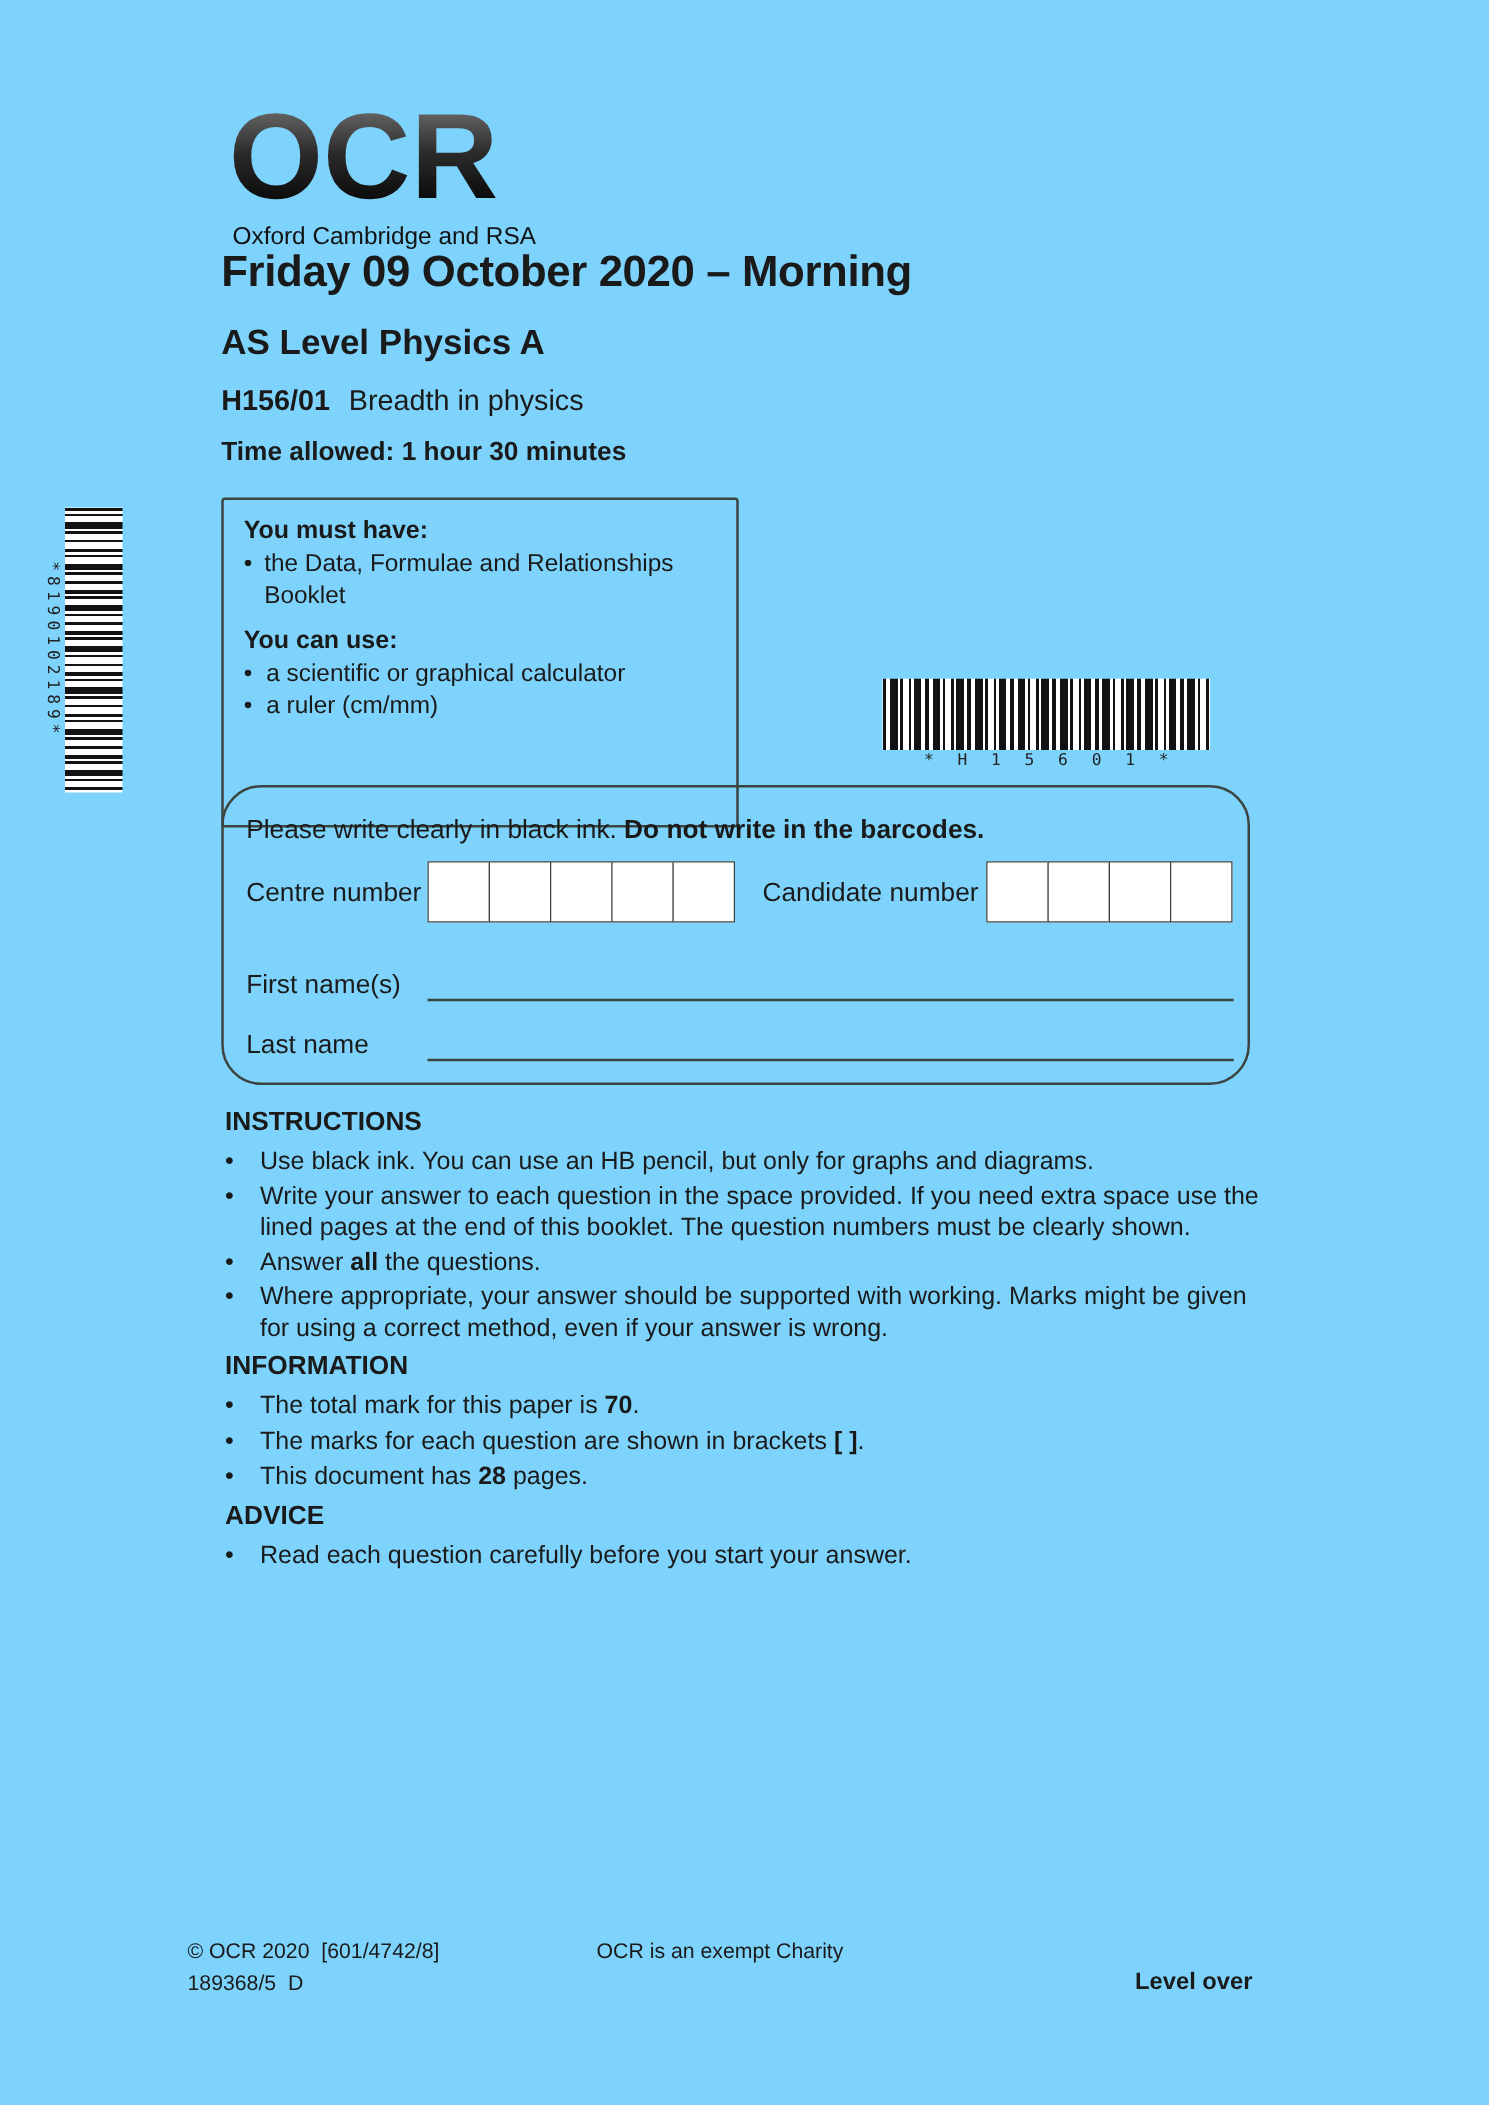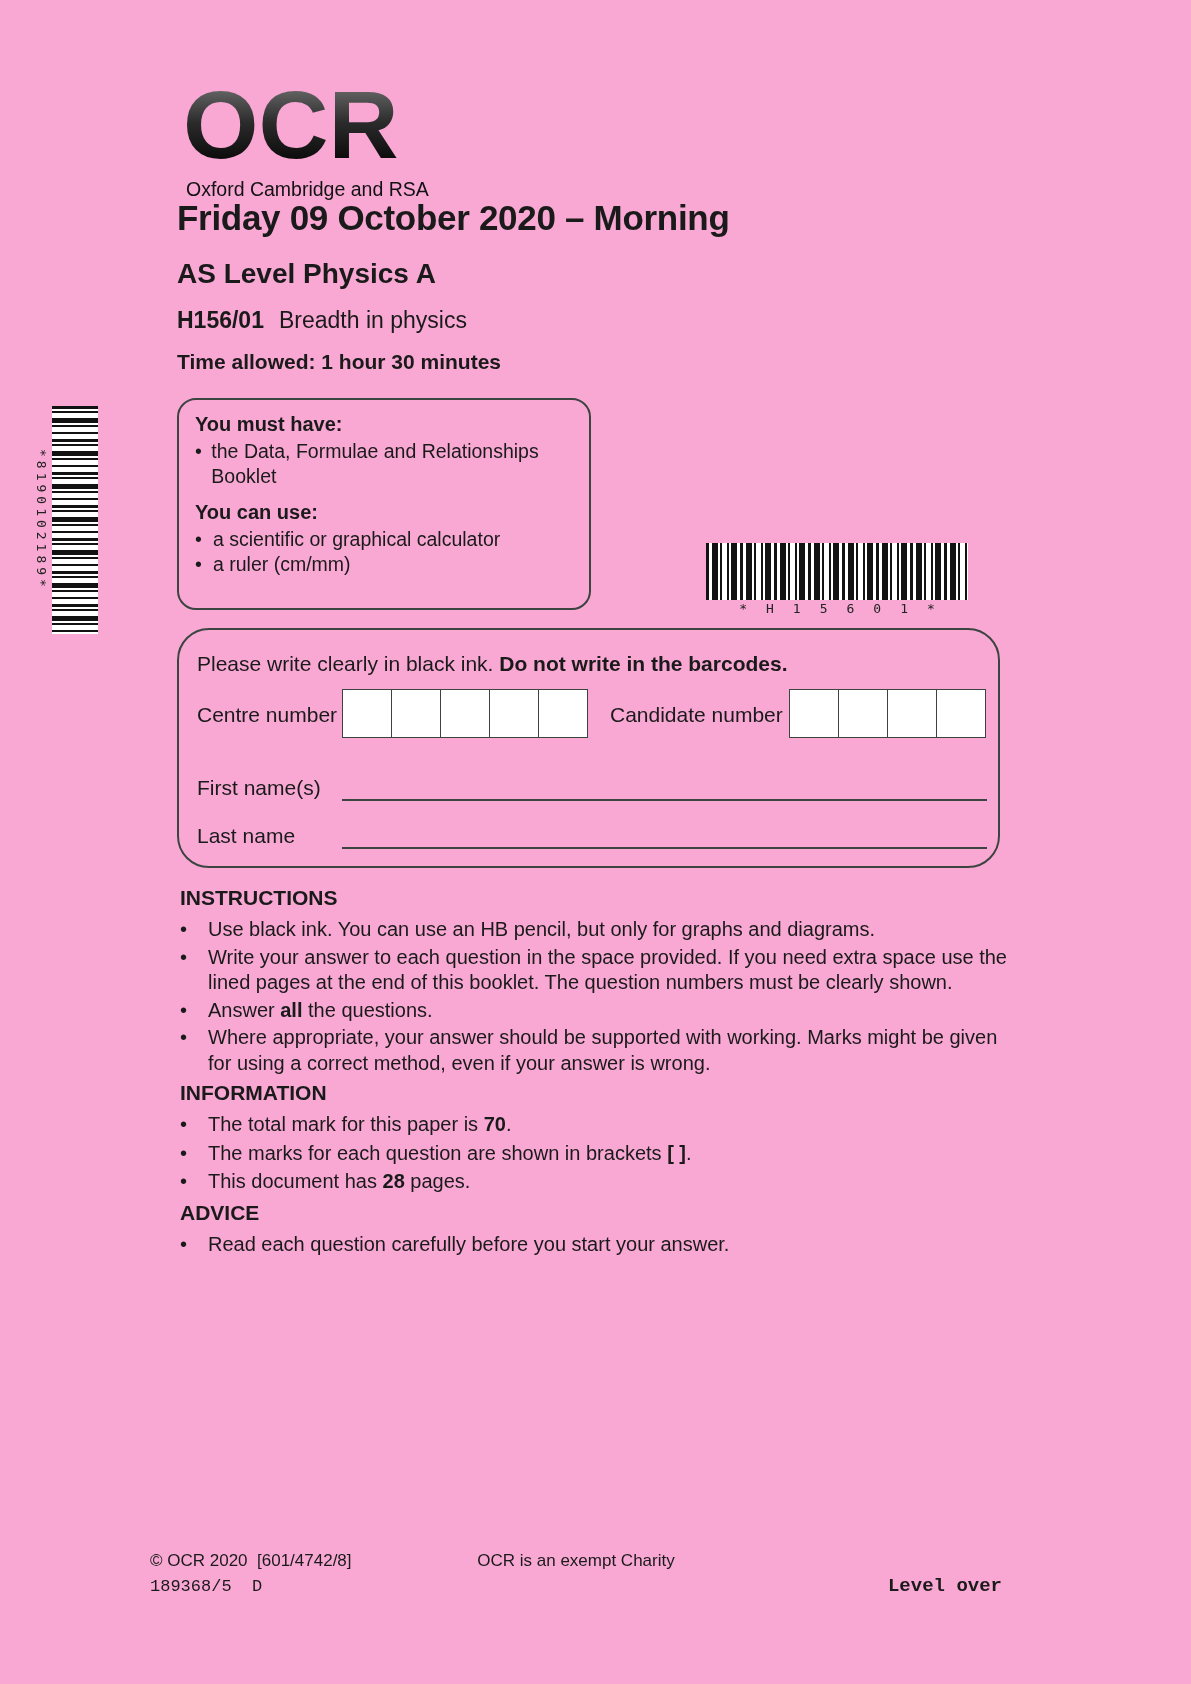--- a/index.html
+++ b/index.html
@@ -1,18 +1,18 @@
 <!DOCTYPE html>
 <html><head>
 <meta charset="utf-8">
 <style>
   html,body { margin:0; padding:0; background:#e8e8e8; }
   .page {
     position:relative; width:1191px; height:1684px; margin:0 auto;
-    background:#f9a8d4; overflow:hidden;
+    background:#7dd3fc; overflow:hidden;
     font-family:"Liberation Sans", sans-serif; color:#1a1a1a;
   }
 
   
   .logo { position:absolute; left:183px; top:76px; }
   .logo-text {
     font-size:97px; font-weight:bold; line-height:1; letter-spacing:0;
     color:#141414;
   }
   @supports (-webkit-background-clip: text) {
@@ -40,22 +40,22 @@
   .left-barcode-bars {
     width:46px; height:228px; margin-left:3px;
     background:repeating-linear-gradient(180deg,
       #121212 0 3px, #fff 3px 5px, #121212 5px 7px, #fff 7px 12px,
       #121212 12px 17px, #fff 17px 19px, #121212 19px 21px, #fff 21px 26px,
       #121212 26px 28px, #fff 28px 33px);
   }
 
   
   .req-box {
-    position:absolute; left:177px; top:398px; width:414px; height:212px;
-    border:2px solid #3c4440; border-radius:19px; box-sizing:border-box;
+    position:absolute; left:177px; top:398px; width:414px; height:264px;
+    border:2px solid #3c4440; border-radius:3px; box-sizing:border-box;
     padding:13px 16px;
   }
   .req-label { font-size:20px; font-weight:bold; margin-bottom:3px; }
   .req-label.second { margin-top:12px; }
   .req-item { display:flex; font-size:19.5px; line-height:25px; }
   .req-item .b { width:18px; text-align:left; }
 
   
   .right-barcode { position:absolute; left:706px; top:543px; width:262px; }
   .right-barcode-bars {
@@ -107,21 +107,21 @@
   .bullet-row .b { flex:0 0 28px; }
   .bullet-row .t { flex:1; }
   .bullet-row .bold { font-weight:bold; }
   .sec-information .bullet-row { margin-bottom:3px; }
 
   
   .footer { position:absolute; left:150px; top:1551px; width:852px; font-size:17px; }
   .footer-row1 { position:relative; height:24px; }
   .footer-copyright { position:absolute; left:0; top:0; white-space:pre; }
   .footer-charity { position:absolute; left:0; right:0; text-align:center; top:0; }
-  .footer-row2 { position:relative; height:26px;font-family:Liberation Mono, monospace; }
+  .footer-row2 { position:relative; height:26px; }
   .footer-ref { position:absolute; left:0; top:2px; white-space:pre; }
   .footer-turnover { position:absolute; right:0; top:0; font-size:19px; font-weight:bold; }
 </style>
 </head>
 <body>
 
 <div class="page">
 
   <div class="logo">
     <div class="logo-text">OCR</div>

